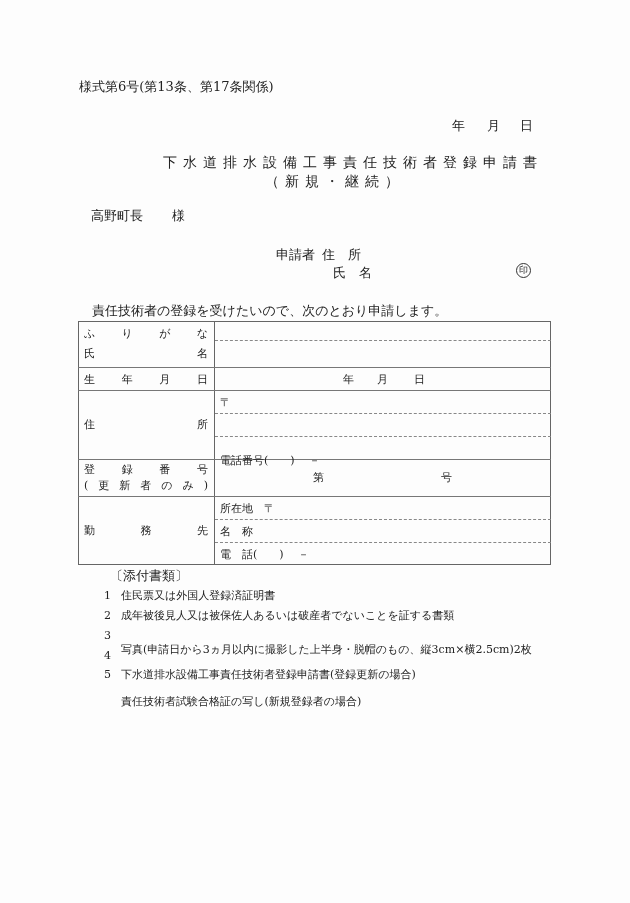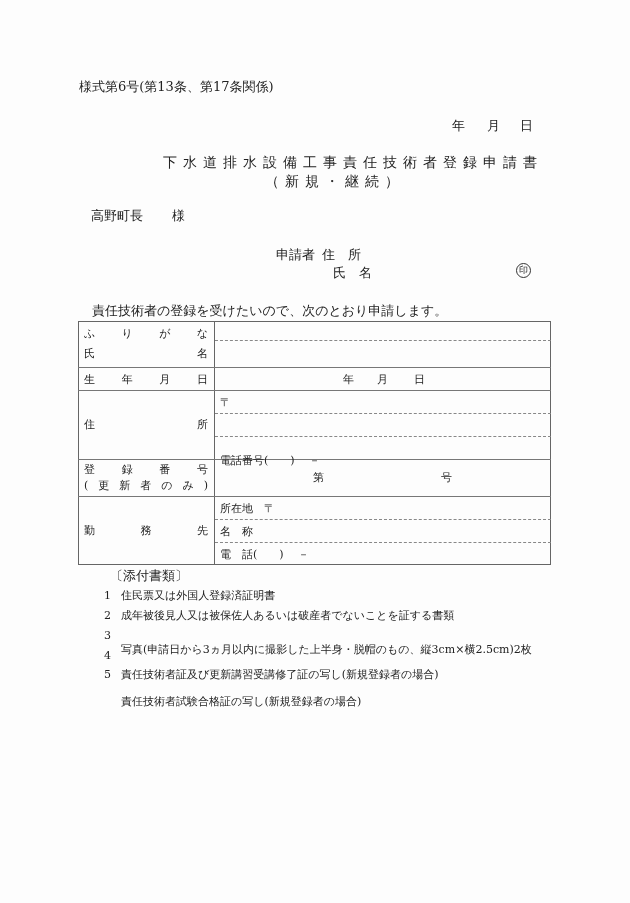--- a/index.html
+++ b/index.html
@@ -121,13 +121,13 @@
 
 <div class="att-num" style="top:589px;">1</div>
 <div class="att-txt" style="top:589px;">住民票又は外国人登録済証明書</div>
 <div class="att-num" style="top:609px;">2</div>
 <div class="att-txt" style="top:609px;">成年被後見人又は被保佐人あるいは破産者でないことを証する書類</div>
 <div class="att-num" style="top:629px;">3</div>
 <div class="att-txt" style="top:643px;">写真(申請日から3ヵ月以内に撮影した上半身・脱帽のもの、縦3cm×横2.5cm)2枚</div>
 <div class="att-num" style="top:649px;">4</div>
 <div class="att-txt" style="top:649px;margin-top:46px;">責任技術者試験合格証の写し(新規登録者の場合)</div>
 <div class="att-num" style="top:668px;">5</div>
-<div class="att-txt" style="top:668px;">責任技術者証及び更新講習受講修了証の写し(新規登録者の場合)</div>
+<div class="att-txt" style="top:668px;">下水道排水設備工事責任技術者登録申請書(登録更新の場合)</div>
 
 </body></html>

